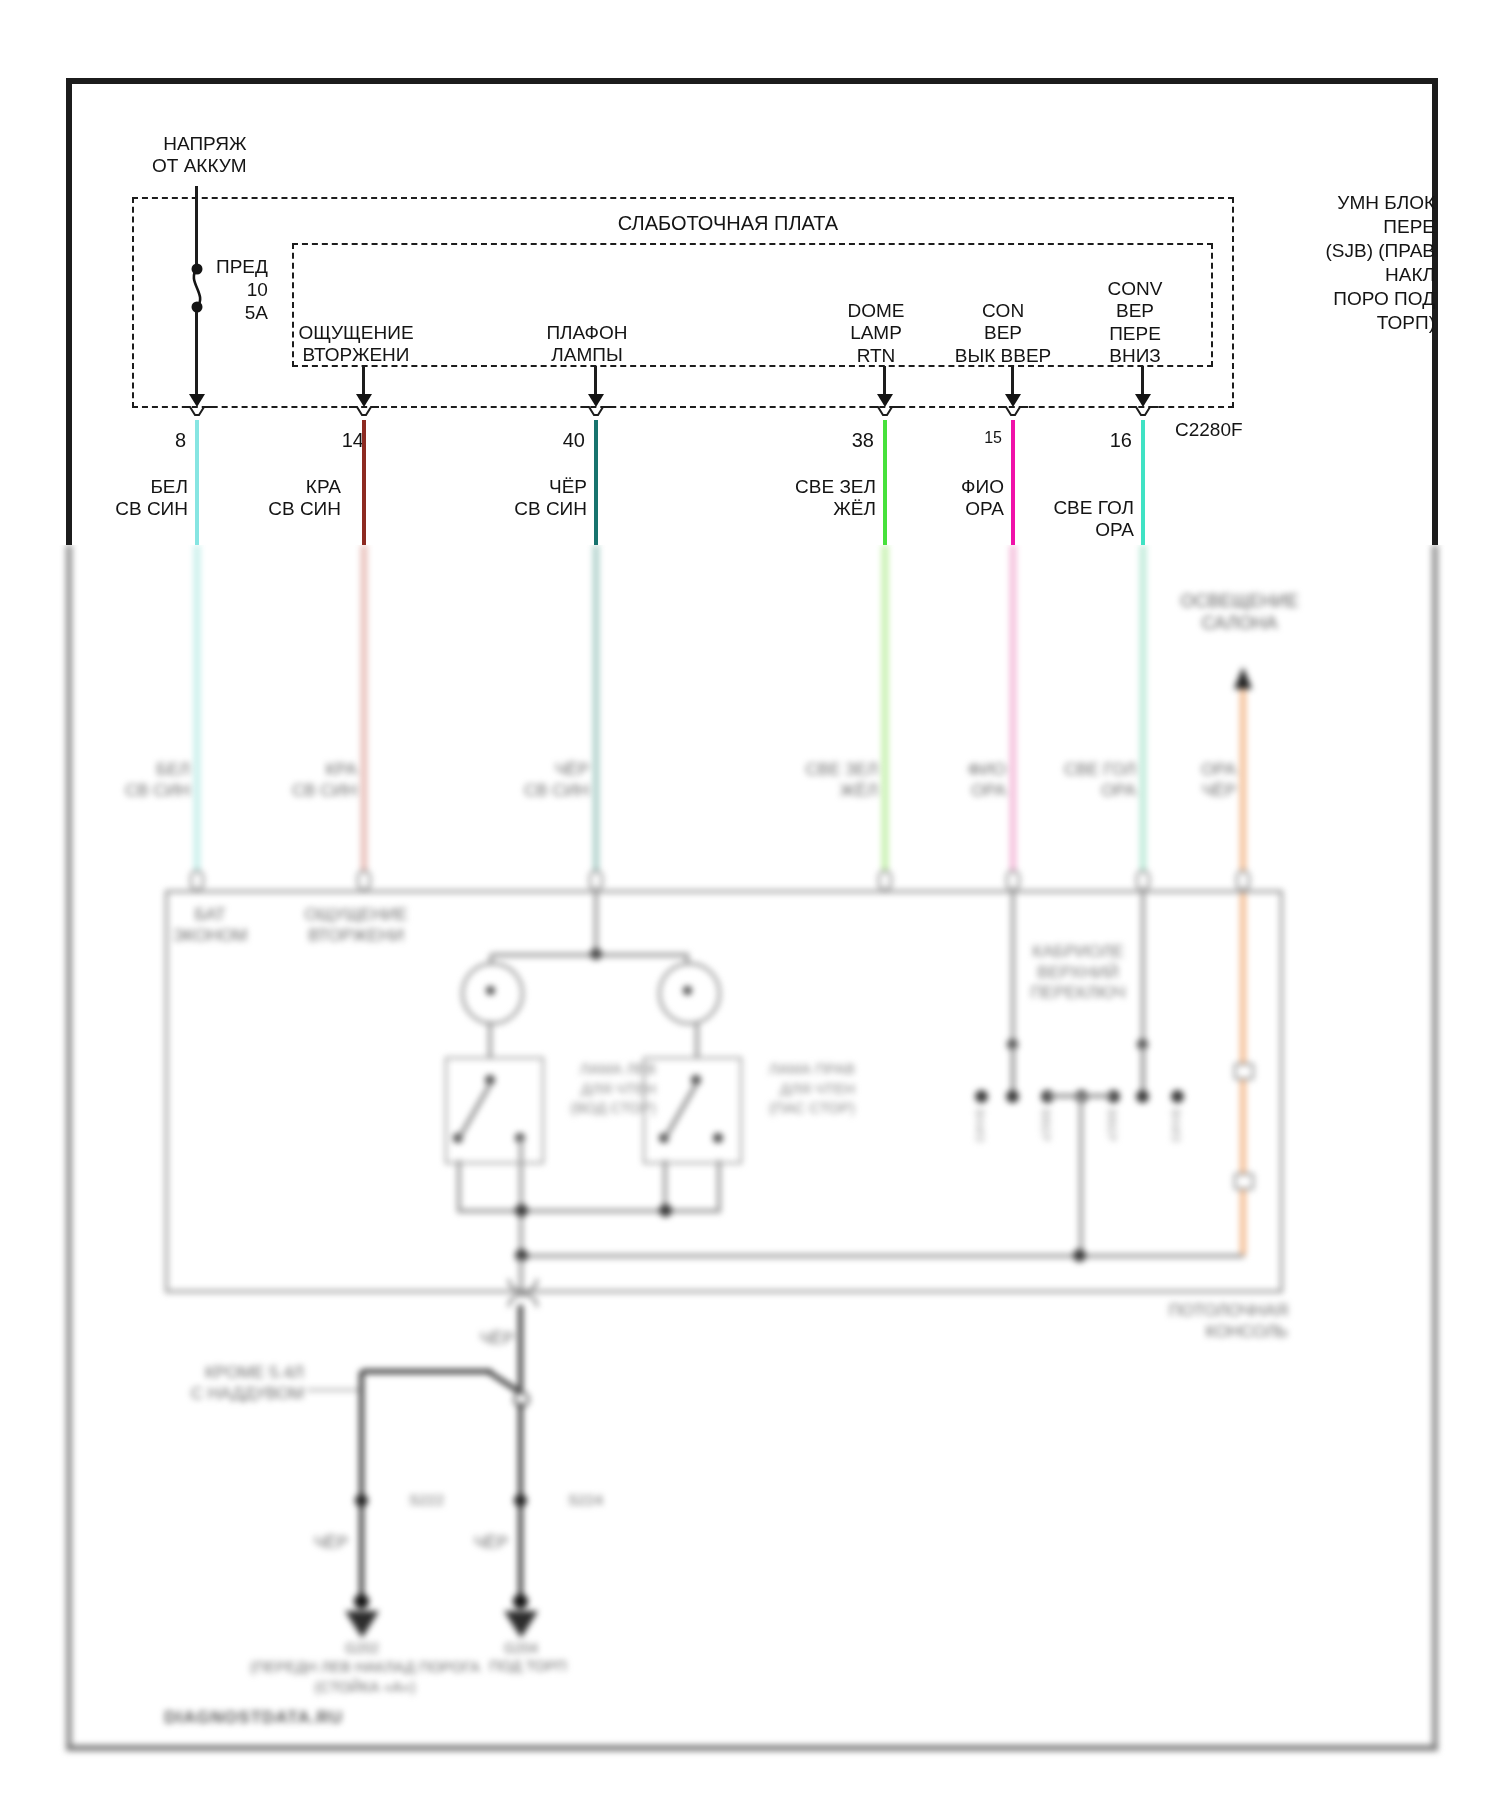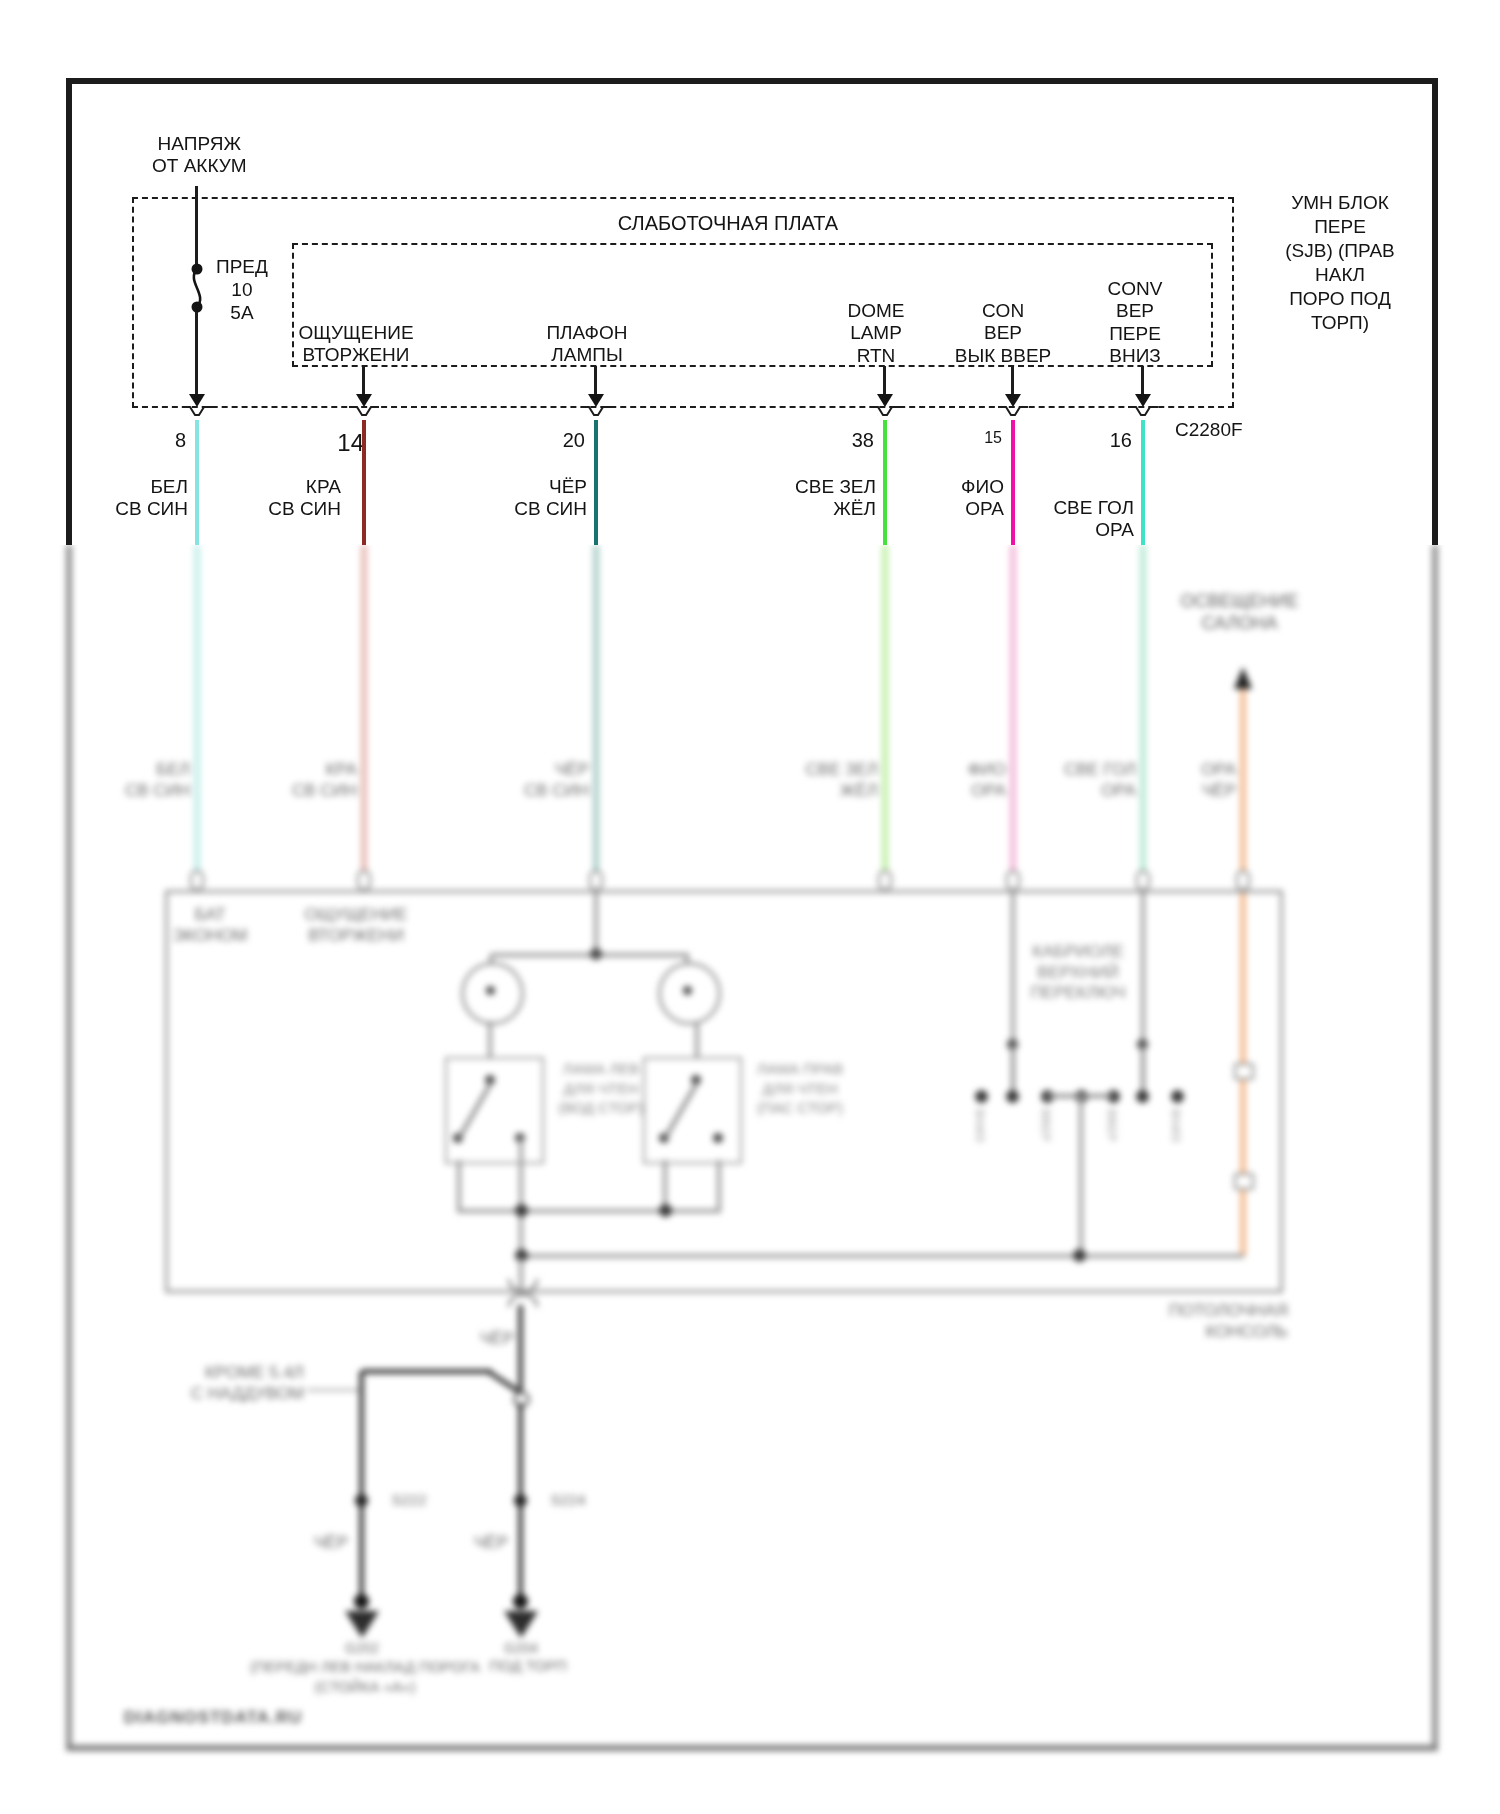--- a/index.html
+++ b/index.html
@@ -1,19 +1,19 @@
 <!DOCTYPE html>
 <html><head>
 <meta charset="utf-8">
 <style>
   html,body{margin:0;padding:0;background:#fff}
   #page{position:relative;width:1500px;height:1814px;background:#fff;overflow:hidden;
         font-family:"Liberation Sans",sans-serif;}
   .lbl{position:absolute;white-space:pre-line;color:#141414;font-size:19px;line-height:1.18;text-align:center}
-  .tr{text-align:right}.tl{text-align:center}
+  .tr{text-align:right}.tl{text-align:right}
   .v{position:absolute;width:3px;background:#1c1c1c}
   .h{position:absolute;height:3px;background:#1c1c1c}
   .dash{position:absolute;border:2px dashed #1c1c1c;background:transparent}
   .arrdn{position:absolute;width:0;height:0;border-left:8px solid transparent;border-right:8px solid transparent;border-top:13px solid #141414}
   .arrup{position:absolute;width:0;height:0;border-left:9px solid transparent;border-right:9px solid transparent;border-bottom:22px solid #222}
   .notch{position:absolute}
   
   #blurwrap{position:absolute;left:0;top:545px;width:1500px;height:1269px;background:#fff;overflow:hidden}
   #blur{position:absolute;left:0;top:0;width:100%;height:100%;filter:blur(3.4px)}
   #blur .lbl{color:#6e6e6e;font-size:17px;line-height:1.22}
@@ -108,22 +108,22 @@
       <path d="M0,1 h8 l5,8 h4 l5,-8 h8" stroke="#1c1c1c" stroke-width="2" fill="none"></path>
     </svg>
   <svg class="notch" style="left:998px;top:406px" width="30" height="12">
       <path d="M0,1 h8 l5,8 h4 l5,-8 h8" stroke="#1c1c1c" stroke-width="2" fill="none"></path>
     </svg>
   <svg class="notch" style="left:1128px;top:406px" width="30" height="12">
       <path d="M0,1 h8 l5,8 h4 l5,-8 h8" stroke="#1c1c1c" stroke-width="2" fill="none"></path>
     </svg>
 
   <div class="lbl tr" style="left:128px;top:429px;width:58px;font-size:20px">8</div>
-  <div class="lbl tr" style="left:306px;top:429px;width:58px;font-size:24px">14</div>
-  <div class="lbl tr" style="left:527px;top:429px;width:58px;font-size:20px">20</div>
+  <div class="lbl tr" style="left:306px;top:429px;width:58px;font-size:20px">14</div>
+  <div class="lbl tr" style="left:527px;top:429px;width:58px;font-size:20px">40</div>
   <div class="lbl tr" style="left:816px;top:429px;width:58px;font-size:20px">38</div>
   <div class="lbl tr" style="left:944px;top:429px;width:58px;font-size:16px">15</div>
   <div class="lbl tr" style="left:1074px;top:429px;width:58px;font-size:20px">16</div>
 
   <div class="lbl tr" style="left:70px;top:476px;width:118px">БЕЛ
 СВ СИН</div>
   <div class="lbl tr" style="left:223px;top:476px;width:118px">КРА
 СВ СИН</div>
   <div class="lbl tr" style="left:469px;top:476px;width:118px">ЧЁР
 СВ СИН</div>

